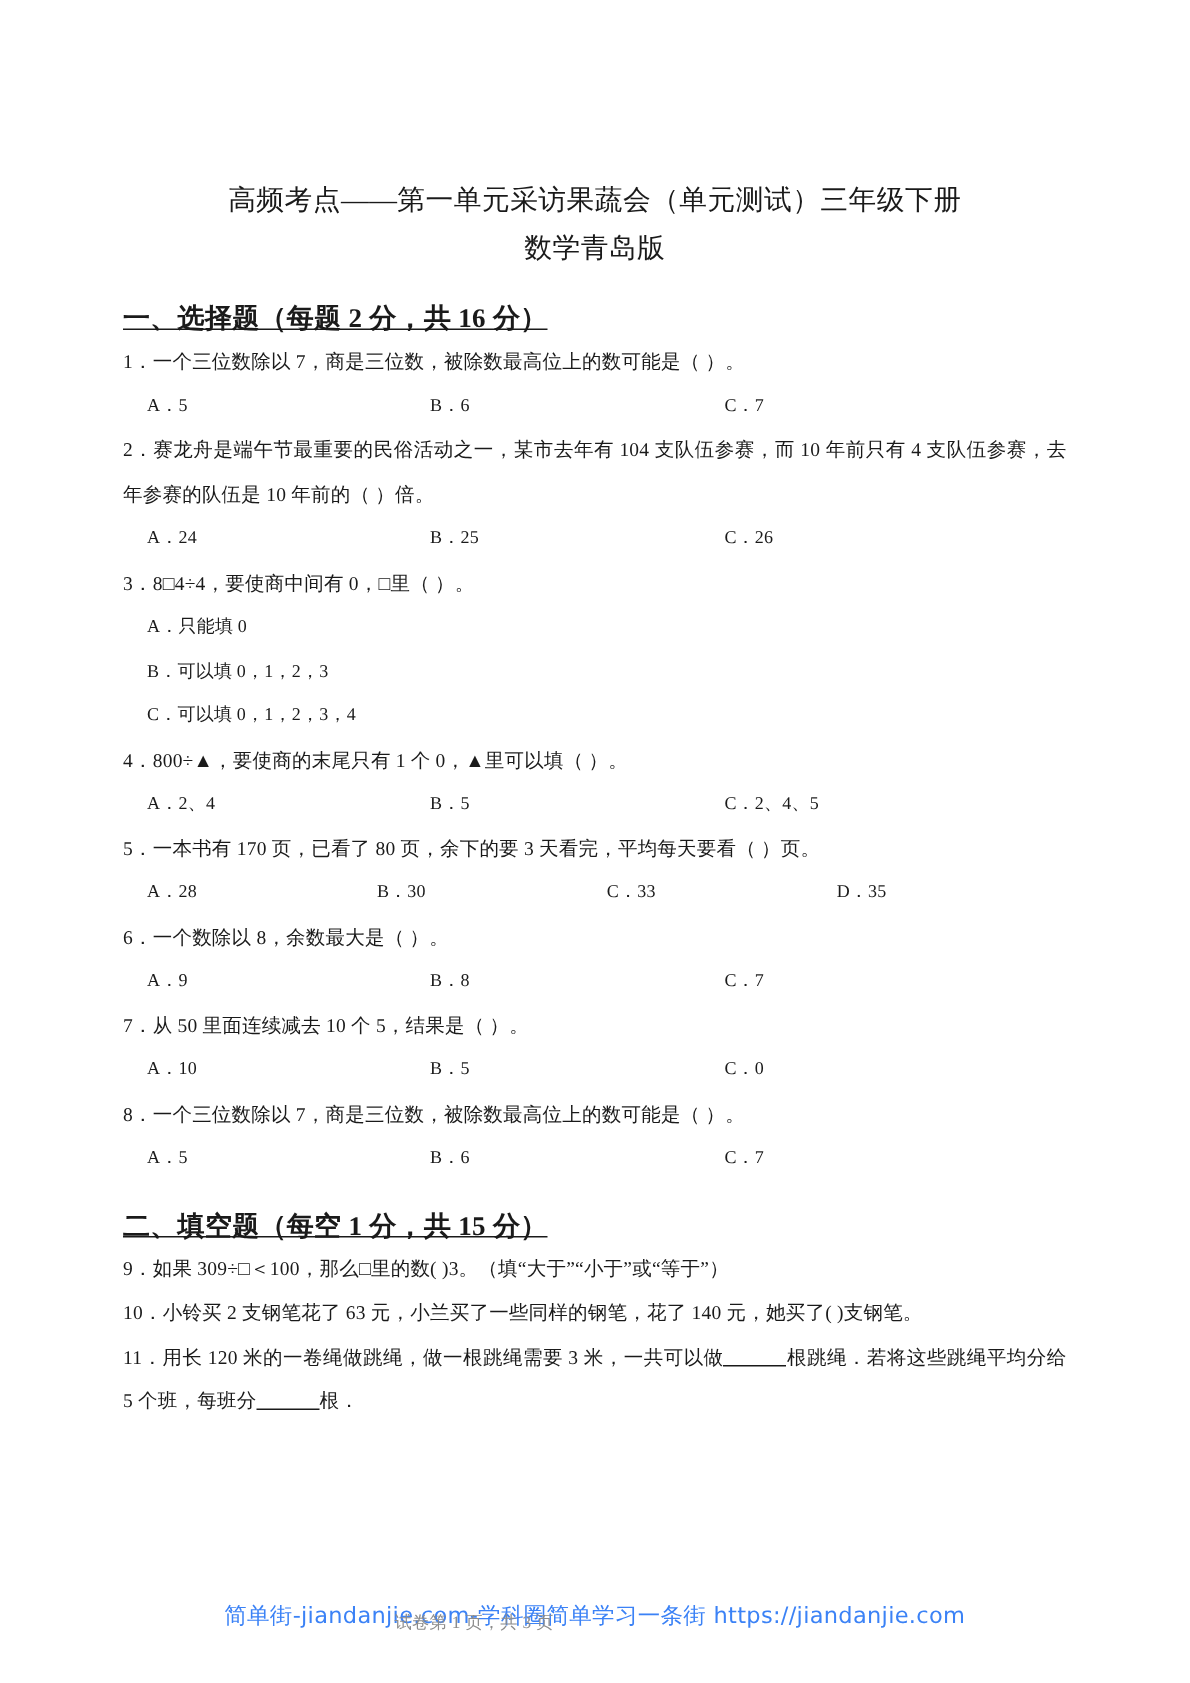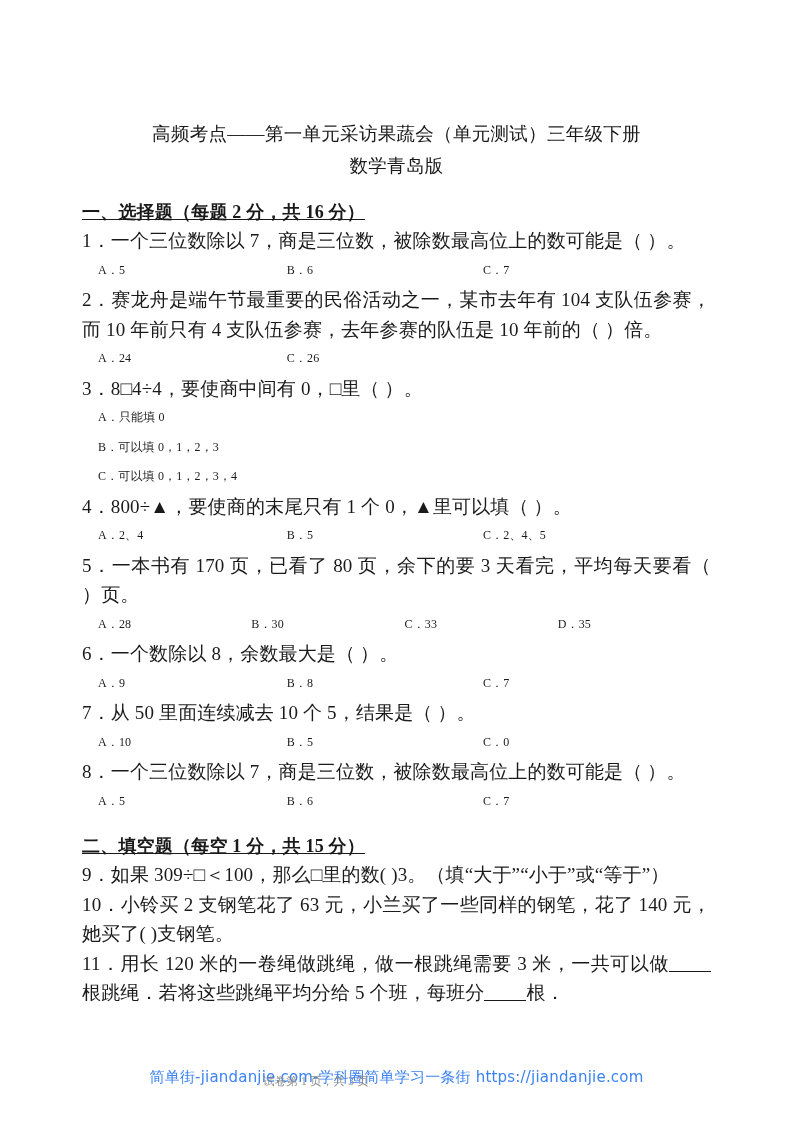--- a/index.html
+++ b/index.html
@@ -38,21 +38,21 @@
     font-weight: bold;
     font-size: 18px;
     line-height: 24px;
     margin: 0;
     padding-top: 18px;
     padding-bottom: 2px;
     letter-spacing: 0.2px;
     text-decoration: underline;
   }
   .q-text {
-    font-size: 19px;
+    font-size: 13px;
     line-height: 29.5px;
     margin: 0;
     text-align: justify;
     letter-spacing: 0.15px;
   }
   .opts {
     display: flex;
     font-size: 12px;
     line-height: 29.5px;
     margin: 0;
@@ -117,20 +117,21 @@
     <p class="q-text">1．一个三位数除以 7，商是三位数，被除数最高位上的数可能是（    ）。</p>
     <div class="opts cols3">
       <span class="opt">A．5</span>
       <span class="opt">B．6</span>
       <span class="opt">C．7</span>
     </div>
 
     <p class="q-text">2．赛龙舟是端午节最重要的民俗活动之一，某市去年有 104 支队伍参赛，而 10 年前只有 4 支队伍参赛，去年参赛的队伍是 10 年前的（    ）倍。</p>
     <div class="opts cols3">
       <span class="opt">A．24</span>
+      <span class="opt">B．25</span>
       <span class="opt">C．26</span>
     </div>
 
     <p class="q-text">3．8□4÷4，要使商中间有 0，□里（    ）。</p>
     <div class="opts stacked">
       <div class="opt">A．只能填 0</div>
       <div class="opt">B．可以填 0，1，2，3</div>
       <div class="opt">C．可以填 0，1，2，3，4</div>
     </div>
 

